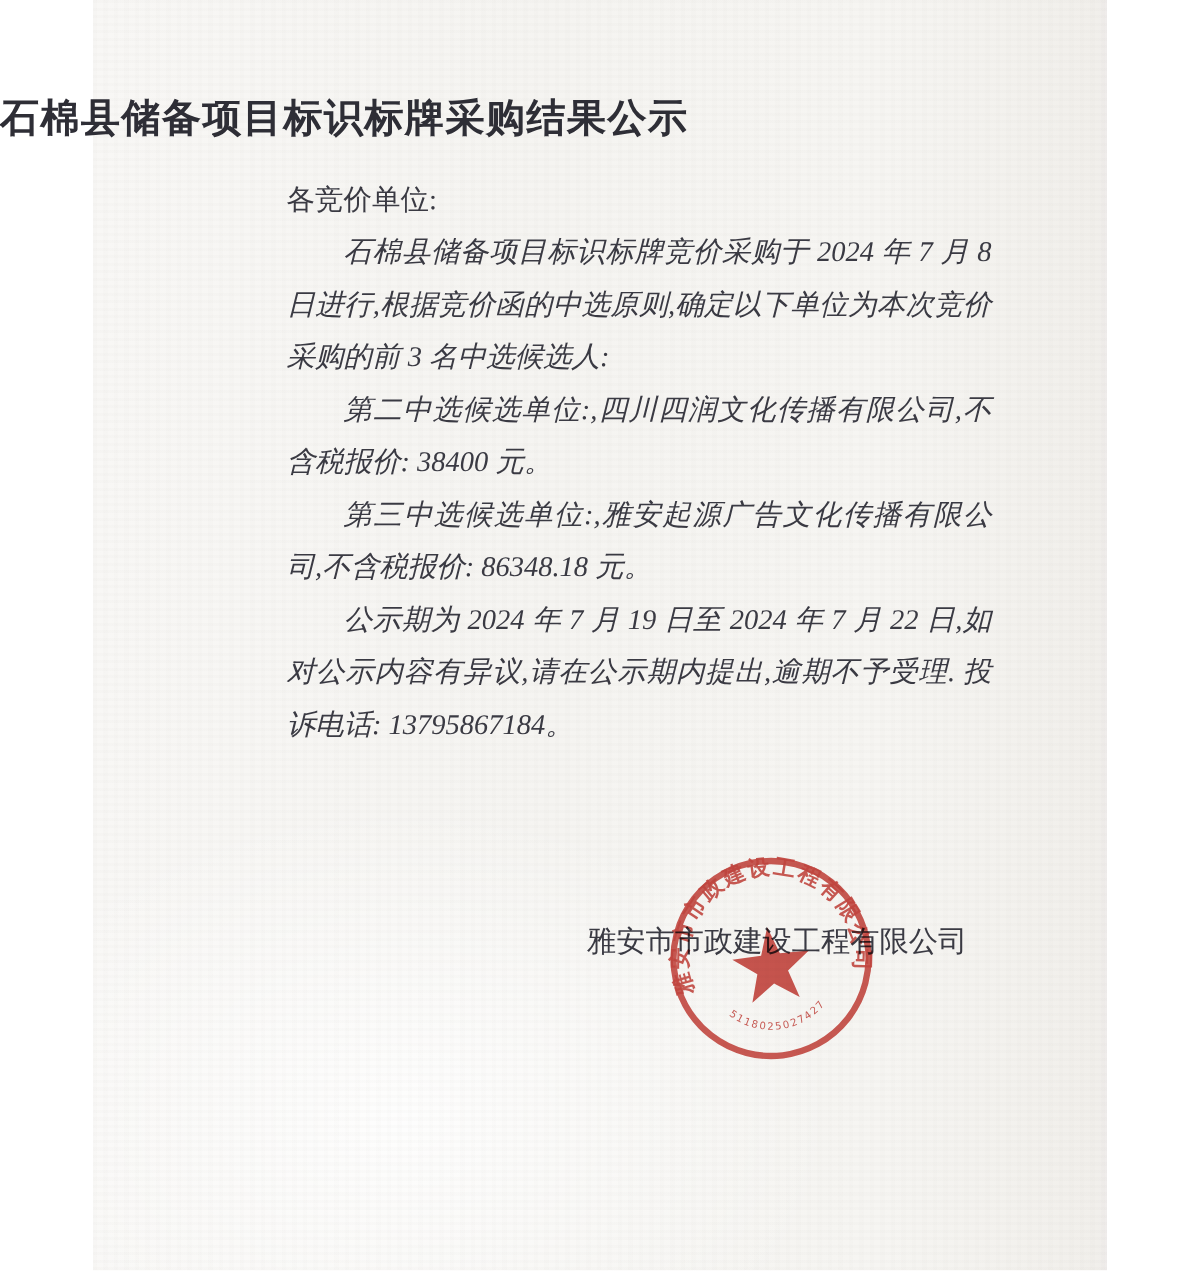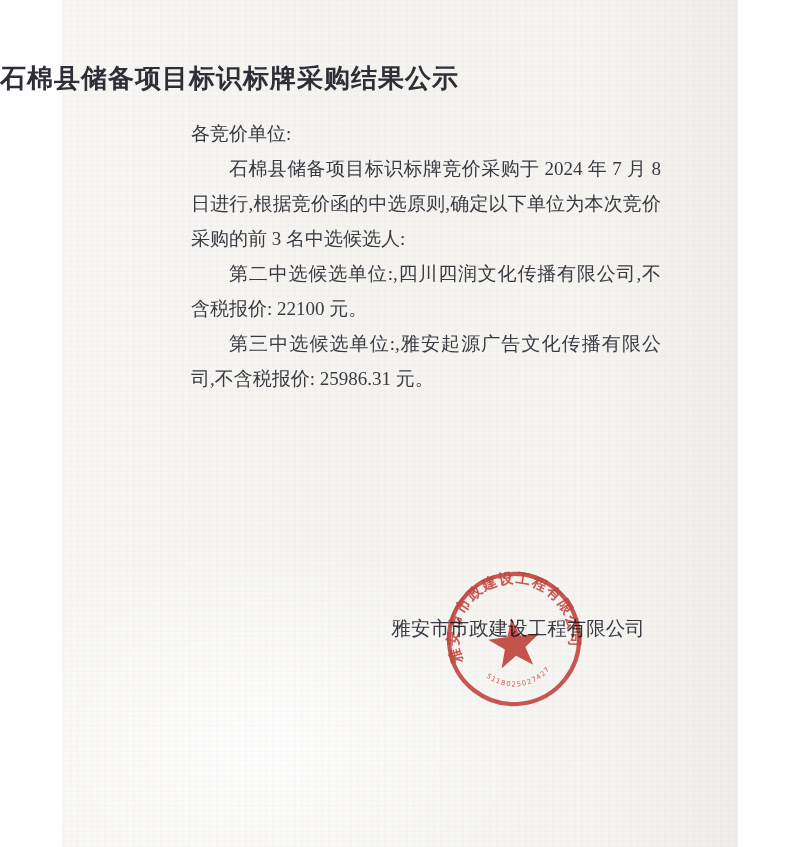--- a/index.html
+++ b/index.html
@@ -39,21 +39,21 @@
     position: absolute;
     left: 160px; top: 116px;
     width: 470px;
     font-size: 19px;
     line-height: 35px;
     color: #3a3a43;
     text-align: justify;
     margin-left: 31px;
   }
   .content p { margin: 0; }
-  .content p.para { text-indent: 2em; }
+  .content p.para { text-indent: 2em; font-style: italic; }
   .signature {
     position: absolute;
     left: 368px; top: 612px;
     width: 300px;
     text-align: center;
     font-size: 19.5px;
     line-height: 34px;
     color: #3a3a43;
   }
   .seal {
@@ -68,22 +68,23 @@
 </head>
 <body>
 
 <div class="sheet"></div>
 
 <h1 class="page-title">石棉县储备项目标识标牌采购结果公示</h1>
 
 <div class="content">
   <p>各竞价单位:</p>
   <p class="para">石棉县储备项目标识标牌竞价采购于 2024 年 7 月 8 日进行,根据竞价函的中选原则,确定以下单位为本次竞价采购的前 3 名中选候选人:</p>
-  <p class="para">第二中选候选单位:,四川四润文化传播有限公司,不含税报价: 22100 元。</p>
-  <p class="para">第三中选候选单位:,雅安起源广告文化传播有限公司,不含税报价: 25986.31 元。</p>
+  <p class="para">第二中选候选单位:,四川四润文化传播有限公司,不含税报价: 38400 元。</p>
+  <p class="para">第三中选候选单位:,雅安起源广告文化传播有限公司,不含税报价: 86348.18 元。</p>
+  <p class="para">公示期为 2024 年 7 月 19 日至 2024 年 7 月 22 日,如对公示内容有异议,请在公示期内提出,逾期不予受理. 投诉电话: 13795867184。</p>
 </div>
 
 <div class="signature">
   <div>雅安市市政建设工程有限公司</div>
 </div>
 
 <svg class="seal" viewBox="0 0 140 140" xmlns="http://www.w3.org/2000/svg" aria-hidden="true">
   <defs>
     <path id="arcTop" d="M 17.4,89.2 A 56,56 0 1 1 122.6,89.2" fill="none"></path>
     <path id="arcBottom" d="M 32.8,98.6 A 46,46 0 0 0 107.2,98.6" fill="none"></path>

